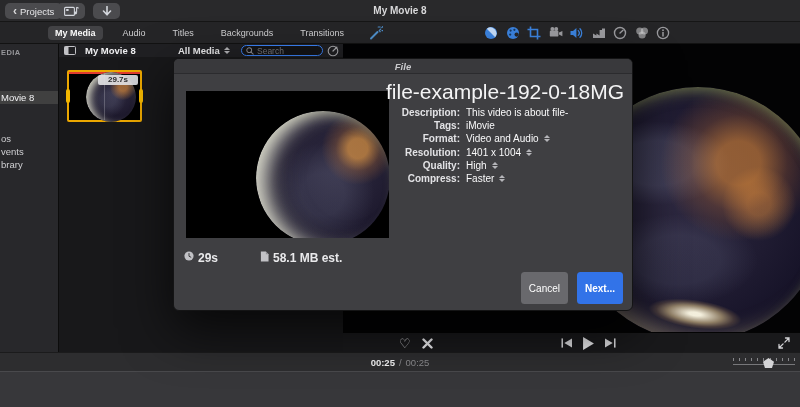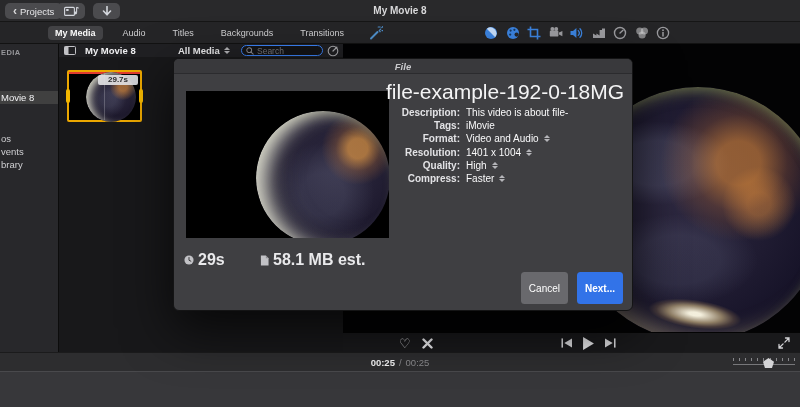--- a/index.html
+++ b/index.html
@@ -92,21 +92,21 @@
     background:
       radial-gradient(circle at 76% 28%, rgba(255,170,70,.6) 0 7%, rgba(255,150,55,.2) 16%, rgba(0,0,0,0) 26%),
       radial-gradient(circle at 50% 62%, rgba(160,170,200,.15) 0 20%, rgba(0,0,0,0) 48%),
       radial-gradient(circle at 60% 42%, #2f2b41 0%, #221e33 42%, #181427 72%, #100d1b 100%);
     box-shadow:inset 14px 3px 18px -4px rgba(235,235,220,.85), inset 26px 0 30px -10px rgba(180,180,165,.35), inset 0 8px 12px -5px rgba(150,160,100,.4);}
   .dlg-headline{position:absolute;left:212px;right:8px;top:21px;text-align:center;font-size:21px;color:#f4f4f5;white-space:nowrap;}
   .dlg-fields{position:absolute;left:212px;top:47px;width:242px;display:grid;grid-template-columns:80px auto;grid-auto-rows:13.2px;align-items:center;font-size:10px;}
   .dlabel{text-align:right;padding-right:6px;font-weight:bold;color:#e2e2e5;white-space:nowrap;}
   .dval{color:#fafafb;display:flex;align-items:center;gap:5px;white-space:nowrap;}
   .dlg-stats{position:absolute;left:10px;top:192px;height:12px;}
-  .stat{position:absolute;display:flex;align-items:center;gap:4px;font-size:16px;font-weight:bold;color:#e9e9eb;white-space:nowrap;}
+  .stat{position:absolute;display:flex;align-items:flex-start;gap:4px;font-size:12px;font-weight:bold;color:#e9e9eb;white-space:nowrap;}
   .stat.s1{left:0;} .stat.s2{left:76px;}
   .dlg-buttons{position:absolute;right:9px;bottom:6px;display:flex;gap:9px;}
   .btn{height:15px;min-width:42px;border:none;border-radius:3.5px;color:#fff;font-size:10px;font-family:inherit;display:flex;align-items:center;justify-content:center;padding:16px 8px;}
   .btn.cancel{background:#69696d;}
   .btn.next{background:#3273e8;font-weight:bold;}
   svg{display:block;}
 </style>
 </head>
 <body>
 

